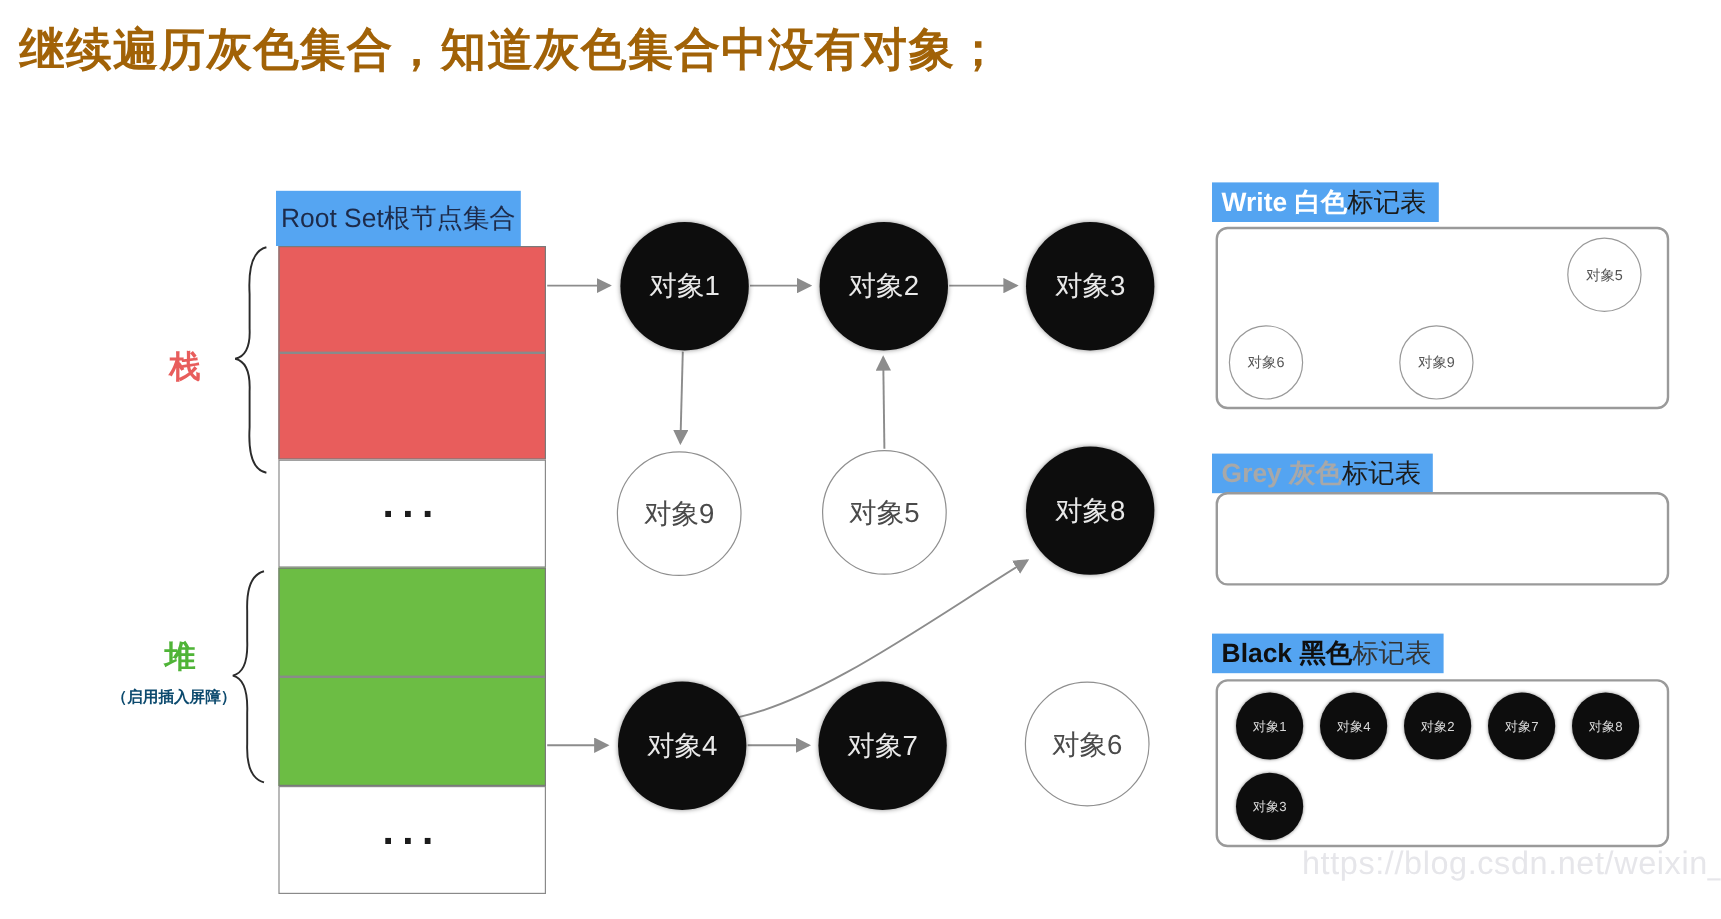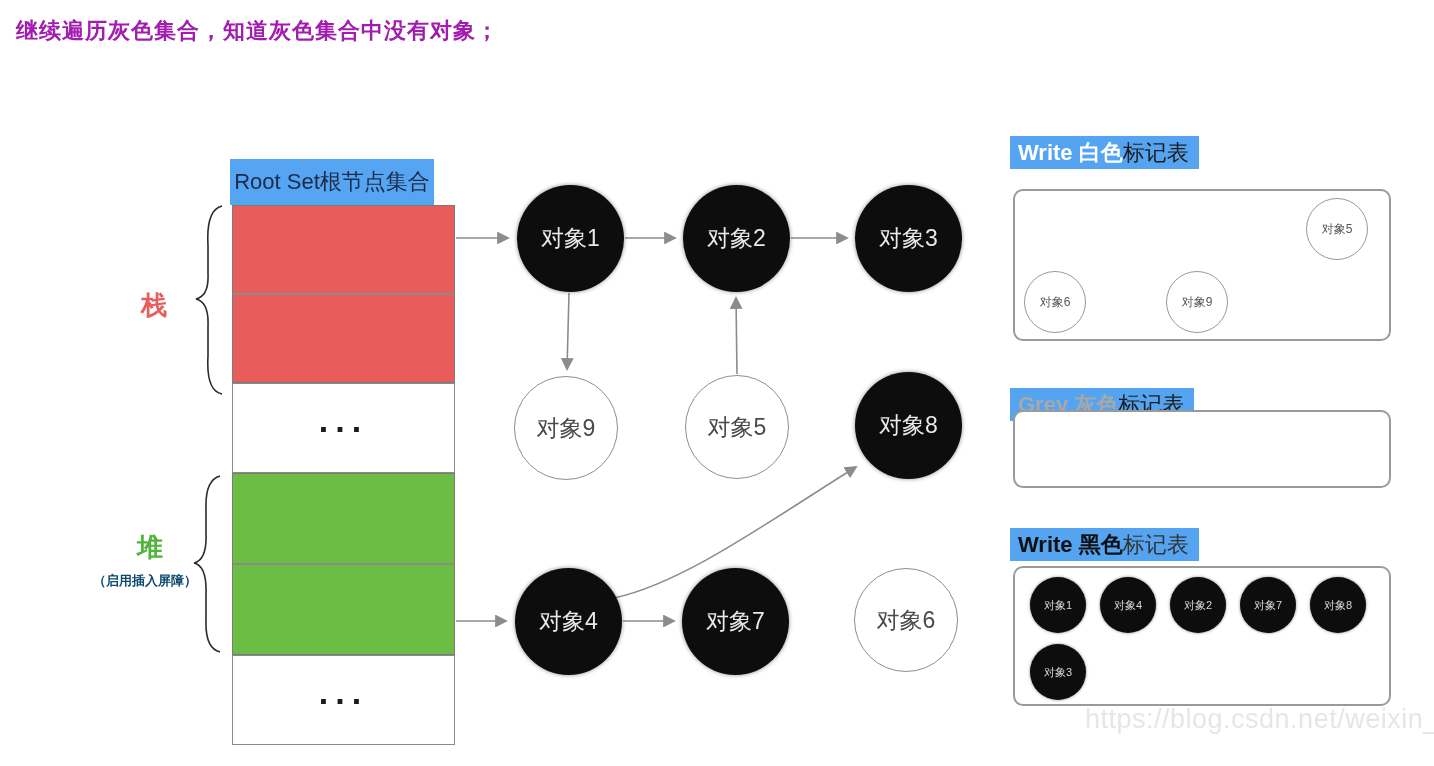--- a/index.html
+++ b/index.html
@@ -1,19 +1,19 @@
 <!DOCTYPE html>
 <html><head>
 <meta charset="utf-8">
 <style>
   html,body{margin:0;padding:0;background:#fff;}
   body{font-family:"Liberation Sans","DejaVu Sans",sans-serif;}
   .canvas{position:relative;width:1434px;height:766px;background:#fff;overflow:hidden;}
 
-  .page-title{position:absolute;left:16px;top:16px;font-size:22px;font-weight:600;color:#a21caf;letter-spacing:1px;}
+  .page-title{position:absolute;left:16px;top:16px;font-size:38px;font-weight:600;color:#a16207;letter-spacing:1px;}
 
   
   .membox{position:absolute;box-sizing:border-box;display:flex;align-items:center;justify-content:center;}
   .box-program{left:236px;top:100px;width:216px;height:59px;background:#F4D22A;border:1px solid #4a4a4a;color:#fff;font-size:21px;font-weight:bold;}
   .box-rootset{left:230px;top:159px;width:204px;height:46px;background:#55A5F2;color:#1d2b4a;font-size:22px;}
   .box-red{left:232px;top:205px;width:223px;height:178px;background:#E85D5C;border:1px solid #7a7a7a;}
   .box-green{left:232px;top:473px;width:223px;height:182px;background:#6CBD44;border:1px solid #7a7a7a;}
   .box-white{left:232px;top:383px;width:223px;height:90px;background:#fff;border:1px solid #8a8a8a;}
   .box-white2{top:655px;}
   .cell-divider{position:absolute;left:0;width:100%;height:2px;background:#8a8a8a;}
@@ -32,26 +32,26 @@
   .svg-layer{position:absolute;left:0;top:0;pointer-events:none;}
 
   
   .table-label{position:absolute;height:33px;line-height:33px;padding:0 10px 0 8px;background:#54A4F1;font-size:22px;white-space:nowrap;}
   .table-label .en{font-weight:bold;}
   .table-panel{position:absolute;box-sizing:border-box;background:#fff;border:2px solid #9a9a9a;border-radius:10px;}
   .mini{position:absolute;border-radius:50%;display:flex;align-items:center;justify-content:center;box-sizing:border-box;}
   .mini-white{width:62px;height:62px;background:#fff;border:1px solid #999;color:#555;font-size:12px;}
   .mini-black{width:56px;height:56px;background:#0d0d0d;color:#d8d8d8;font-size:11px;box-shadow:0 0 3px rgba(0,0,0,.5);}
 
-  .lbl-white{left:1010px;top:136px;text-align:right;}
+  .lbl-white{left:1010px;top:152px;text-align:right;}
   .lbl-white .en{color:#ffffff;}
   .lbl-white .suffix{color:#1b1b1b;}
   .panel-white{left:1013px;top:189px;width:378px;height:152px;}
 
-  .lbl-grey{left:1010px;top:388px;}
+  .lbl-grey{left:1010px;top:378px;}
   .lbl-grey .en{color:#A8A8A8;}
   .lbl-grey .suffix{color:#1b1b1b;}
   .panel-grey{left:1013px;top:410px;width:378px;height:78px;}
 
   .lbl-black{left:1010px;top:528px;}
   .lbl-black .en{color:#0f0f0f;}
   .lbl-black .suffix{color:#333;}
   .panel-black{left:1013px;top:566px;width:378px;height:140px;}
 
   .watermark{position:absolute;left:1085px;top:704px;font-size:27px;color:#E6E6EA;white-space:nowrap;letter-spacing:0.5px;}
@@ -141,21 +141,21 @@
     <div class="mini mini-white" style="left:9px;top:80px;">对象6</div>
     <div class="mini mini-white" style="left:151px;top:80px;">对象9</div>
   </div>
 
   <div class="table-label lbl-grey">
     <span class="en">Grey 灰色</span><span class="suffix">标记表</span>
   </div>
   <div class="table-panel panel-grey"></div>
 
   <div class="table-label lbl-black">
-    <span class="en">Write 黑色</span><span class="suffix">标记表</span>
+    <span class="en">Black 黑色</span><span class="suffix">标记表</span>
   </div>
   <div class="table-panel panel-black">
     <div class="mini mini-black" style="left:15px;top:9px;">对象1</div>
     <div class="mini mini-black" style="left:85px;top:9px;">对象4</div>
     <div class="mini mini-black" style="left:155px;top:9px;">对象2</div>
     <div class="mini mini-black" style="left:225px;top:9px;">对象7</div>
     <div class="mini mini-black" style="left:295px;top:9px;">对象8</div>
     <div class="mini mini-black" style="left:15px;top:76px;">对象3</div>
   </div>
 

